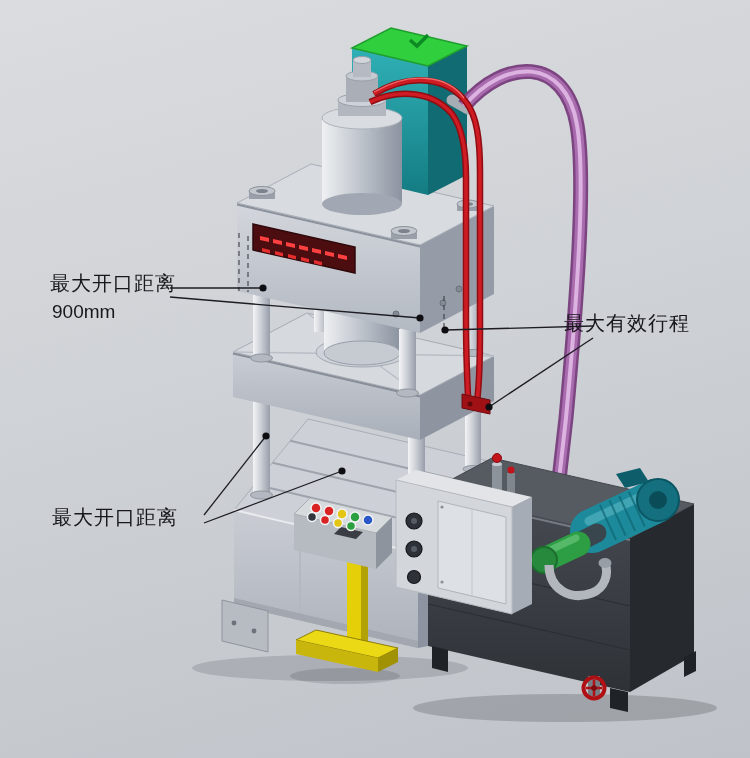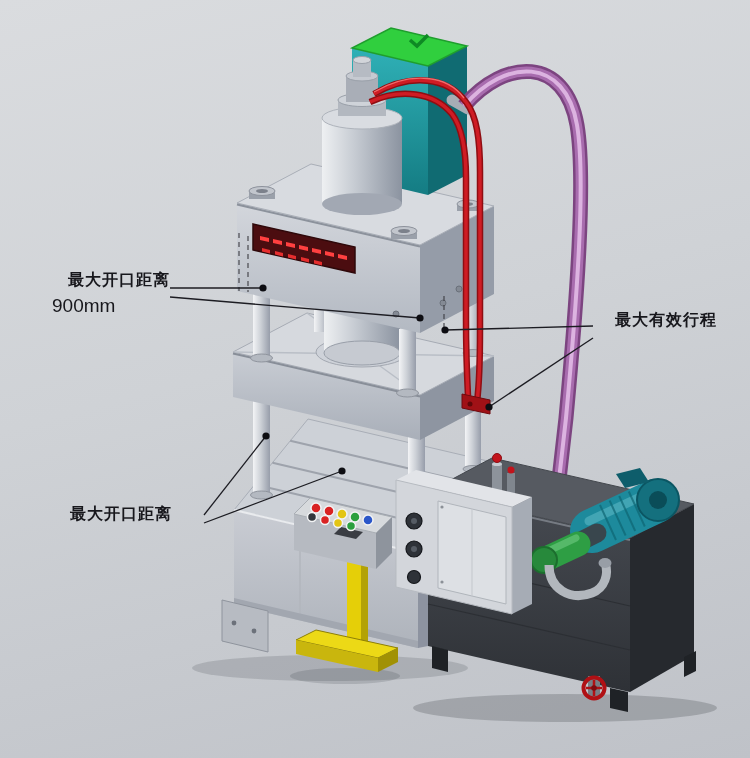--- a/index.html
+++ b/index.html
@@ -9,21 +9,21 @@
     overflow:hidden;
     background:linear-gradient(165deg,#dadcdf 0%,#cfd2d6 45%,#bfc2c8 100%);
     font-family:"Liberation Sans","DejaVu Sans",sans-serif;
   }
   .machine-svg{position:absolute;left:0;top:0;}
   .callout{
     position:absolute;
     color:#17171c;
     user-select:none;
   }
-  .callout .cn{font-size:16px;font-weight:700;letter-spacing:1px;white-space:nowrap;margin-left:18px;}
+  .callout .cn{font-size:20px;font-weight:400;letter-spacing:1px;white-space:nowrap;}
   .callout .val{font-size:19px;font-weight:500;margin-top:4px;padding-left:2px;white-space:nowrap;}
 </style>
 </head>
 <body>
 
 <div class="stage">
 
   <svg class="machine-svg" width="750" height="758" viewBox="0 0 750 758">
     <defs>
       <linearGradient id="gCol" x1="0" y1="0" x2="1" y2="0">
@@ -288,21 +288,21 @@
       <circle cx="266" cy="436" r="3.6"></circle>
       <circle cx="342" cy="471" r="3.6"></circle>
     </g>
   </svg>
 
   <div class="callout" style="left:50px;top:270px;">
     <div class="cn">最大开口距离</div>
     <div class="val">900mm</div>
   </div>
 
-  <div class="callout" style="left:597px;top:310px;">
+  <div class="callout" style="left:564px;top:310px;">
     <div class="cn">最大有效行程</div>
   </div>
 
   <div class="callout" style="left:52px;top:504px;">
     <div class="cn">最大开口距离</div>
   </div>
 
 </div>
 
 </body></html>

